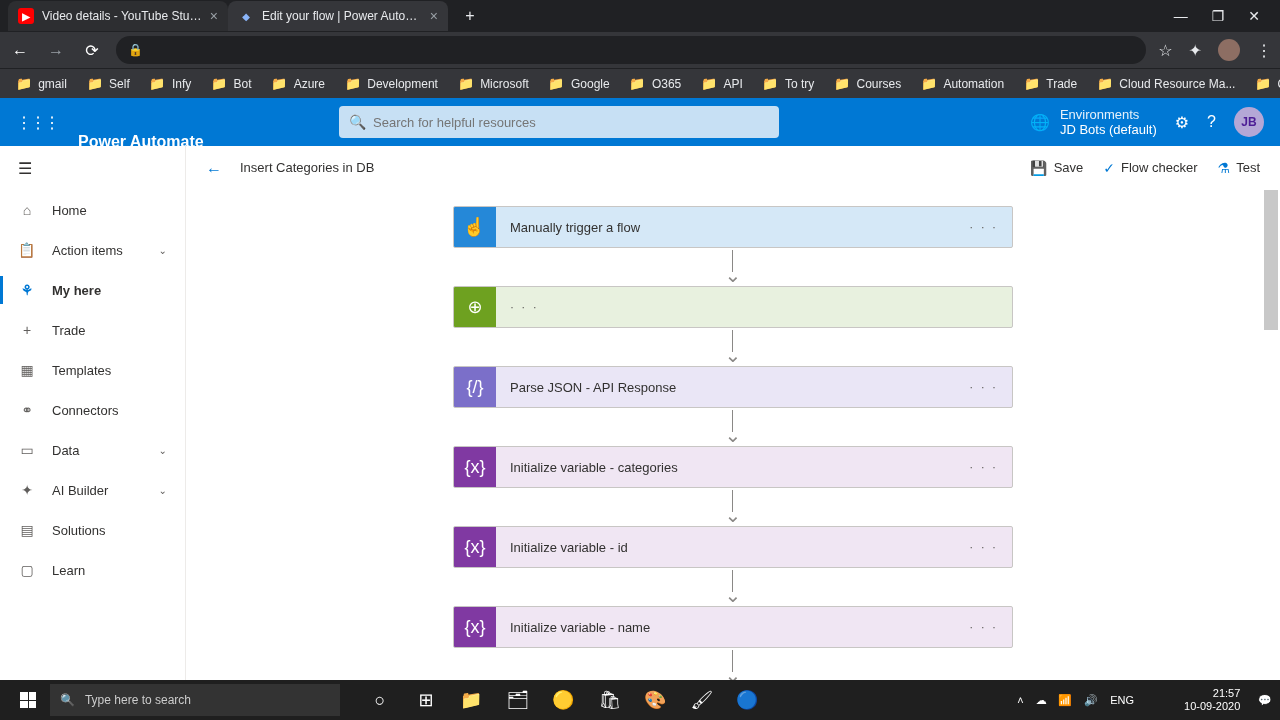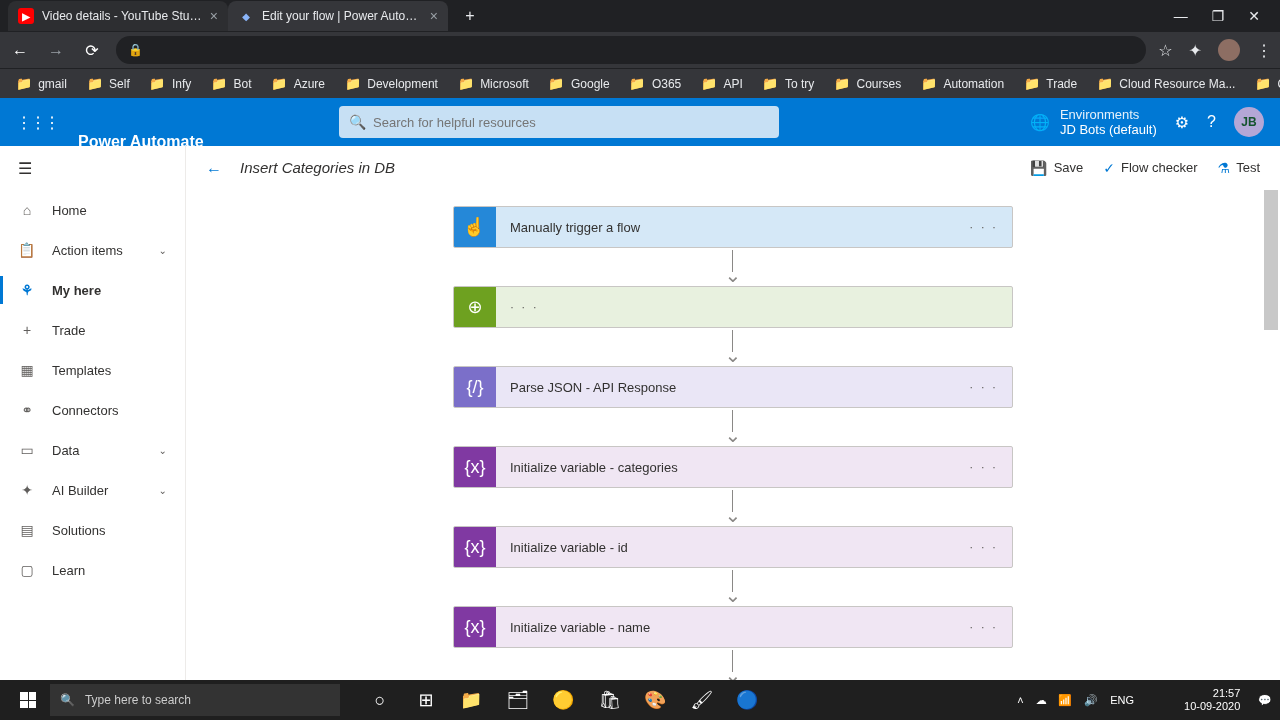--- a/index.html
+++ b/index.html
@@ -40,37 +40,37 @@
 .pa-title { font-size: 16px; font-weight: 600; margin-top: 40px; }
 .search-wrap { margin: 0 auto; }
 .pa-search { width: 440px; height: 32px; background: #c7e0f4; border: none; padding: 0 12px 0 34px; font-size: 13px; color: #333; border-radius: 4px; }
 .search-box { position: relative; }
 .search-box .sicon { position: absolute; left: 10px; top: 50%; transform: translateY(-50%); color: #0078d4; font-size: 14px; }
 .pa-right { display: flex; align-items: center; gap: 18px; margin-left: auto; }
 .env { display: flex; align-items: center; gap: 10px; cursor: pointer; }
 .env-txt .lbl { font-size: 13px; opacity: .9; }
 .env-txt .val { font-size: 13px; }
 .hdr-icon { cursor: pointer; font-size: 16px; }
-.avatar-jb { width: 30px; height: 30px; border-radius: 50%; background: #b4a7d6; color: #14532d; display: flex; align-items: center; justify-content: center; font-size: 12px; font-weight: 600; }
+.avatar-jb { width: 30px; height: 30px; border-radius: 50%; background: #b4a7d6; color: #4c1d95; display: flex; align-items: center; justify-content: center; font-size: 12px; font-weight: 600; }
 
 
 .pa-body { flex: 1; display: flex; overflow: hidden; }
 .sidebar { width: 186px; border-right: 1px solid #edebe9; background: #fff; display: flex; flex-direction: column; }
 .sb-ham { height: 44px; display: flex; align-items: center; padding: 0 18px; cursor: pointer; color: #323130; }
 .sb-item { height: 40px; display: flex; align-items: center; padding: 0 18px; gap: 16px; color: #323130; font-size: 13px; cursor: pointer; position: relative; }
 .sb-item.active { background: #fff; font-weight: 600; }
 .sb-item.active::before { content: ""; position: absolute; left: 0; top: 6px; bottom: 6px; width: 3px; background: #0078d4; }
 .sb-item .icon { width: 18px; text-align: center; color: #605e5c; font-size: 14px; }
 .sb-item.active .icon { color: #0078d4; }
 .sb-chev { margin-left: auto; color: #605e5c; font-size: 10px; }
 
 .content { flex: 1; display: flex; flex-direction: column; overflow: hidden; background: #fff; }
 .toolbar { height: 44px; display: flex; align-items: center; padding: 0 20px; gap: 18px; border-bottom: 1px solid #fff; }
 .tb-back { cursor: pointer; color: #0078d4; font-size: 16px; }
-.tb-title { font-size: 15px; color: #323130; font-style: italic; }
+.tb-title { font-size: 13px; color: #323130; }
 .tb-right { margin-left: auto; display: flex; gap: 20px; }
 .tb-btn { display: flex; align-items: center; gap: 6px; color: #323130; font-size: 13px; cursor: pointer; }
 .tb-btn .ico { color: #0078d4; font-size: 14px; }
 
 .canvas { flex: 1; overflow: auto; padding: 16px 0 0 0; position: relative; }
 .flow { display: flex; flex-direction: column; align-items: center; }
 .card { width: 560px; height: 42px; display: flex; align-items: center; border: 1px solid #c8c6c4; border-radius: 2px; overflow: hidden; cursor: pointer; }
 .card-icon { width: 42px; height: 42px; display: flex; align-items: center; justify-content: center; color: #fff; font-size: 18px; flex-shrink: 0; }
 .card-body { flex: 1; padding: 0 14px; font-size: 13px; color: #323130; display: flex; align-items: center; }
 .card-more { padding: 0 14px; color: #605e5c; cursor: pointer; letter-spacing: 2px; font-size: 12px; }

